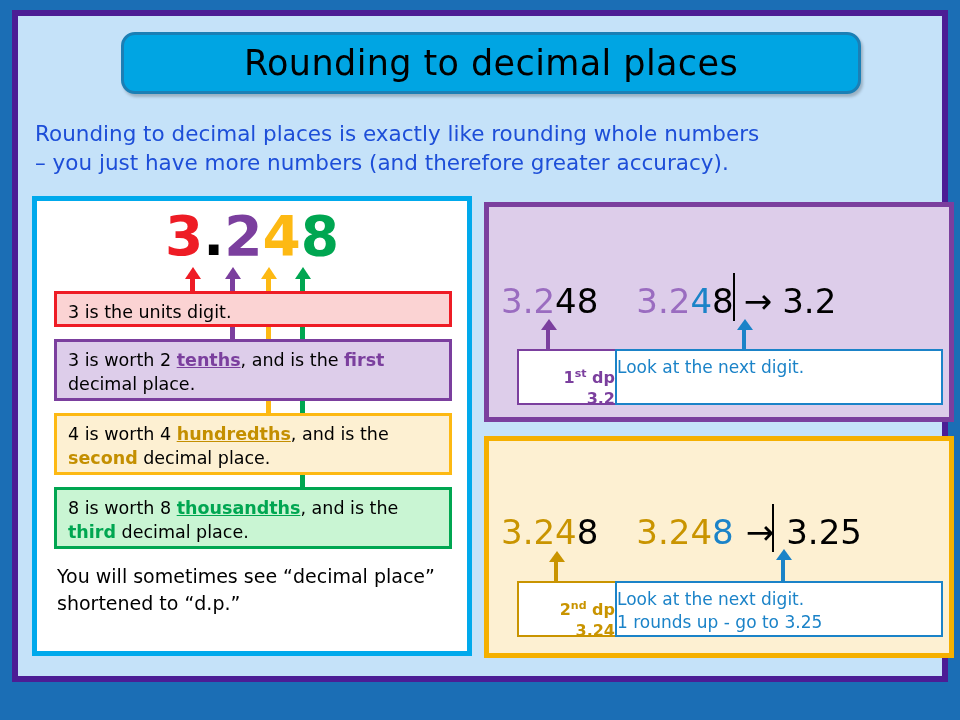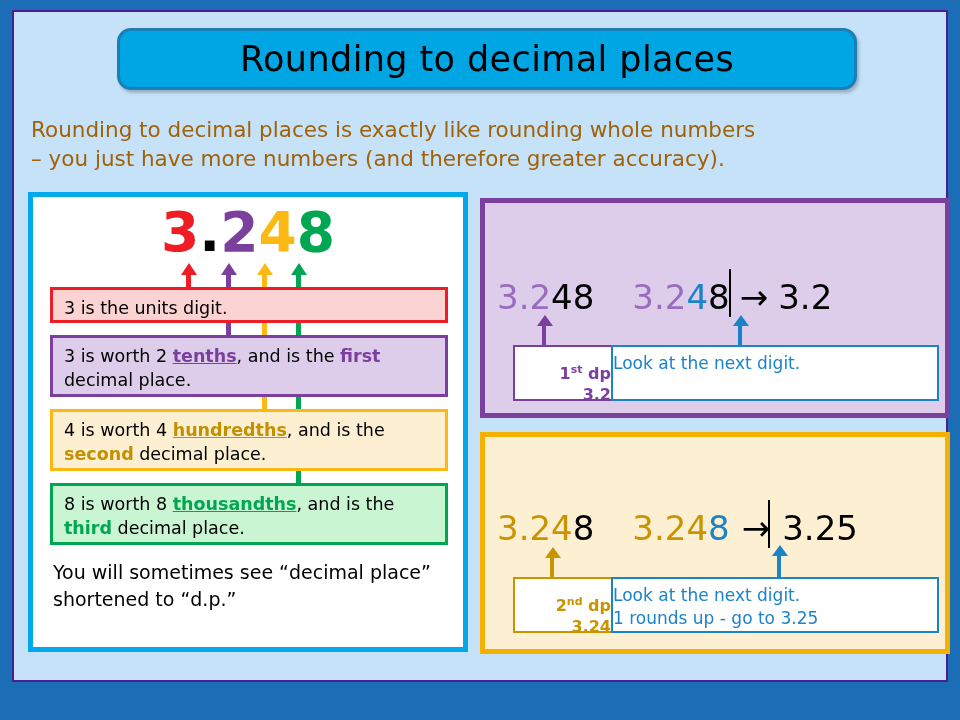--- a/index.html
+++ b/index.html
@@ -22,21 +22,21 @@
     box-sizing: border-box;
   }
   #canvas {
     position: absolute;
     left: 12px;
     top: 10px;
     width: 936px;
     height: 672px;
     background: #c5e2f9;
     box-sizing: border-box;
-    border: 2px solid #4c1d95;
+    border: 6px solid #4c1d95;
   }
 
   
   #title-box {
     position: absolute;
     left: 103px;
     top: 16px;
     width: 740px;
     height: 62px;
     background: #00a5e3;
@@ -55,21 +55,21 @@
     white-space: nowrap;
   }
 
   
   #intro {
     position: absolute;
     left: 17px;
     top: 103px;
     width: 910px;
     font-size: 21.5px;
-    color: #a16207;
+    color: #1d4ed8;
     line-height: 29px;
   }
 
   
   #left-panel {
     position: absolute;
     left: 14px;
     top: 180px;
     width: 440px;
     height: 460px;

